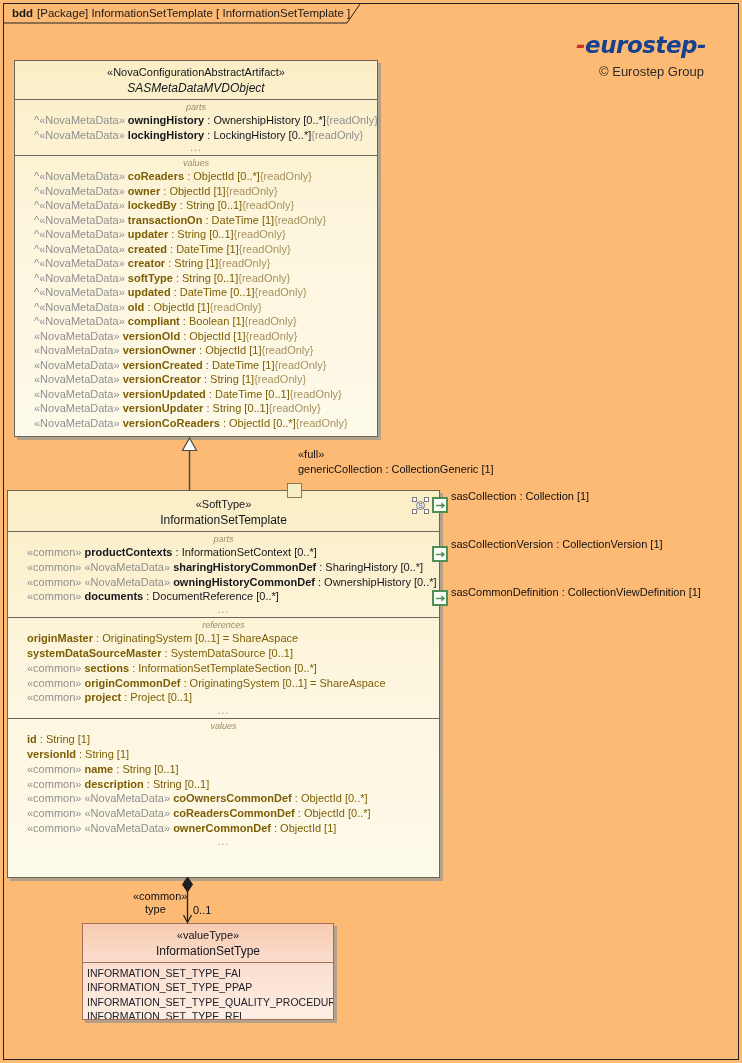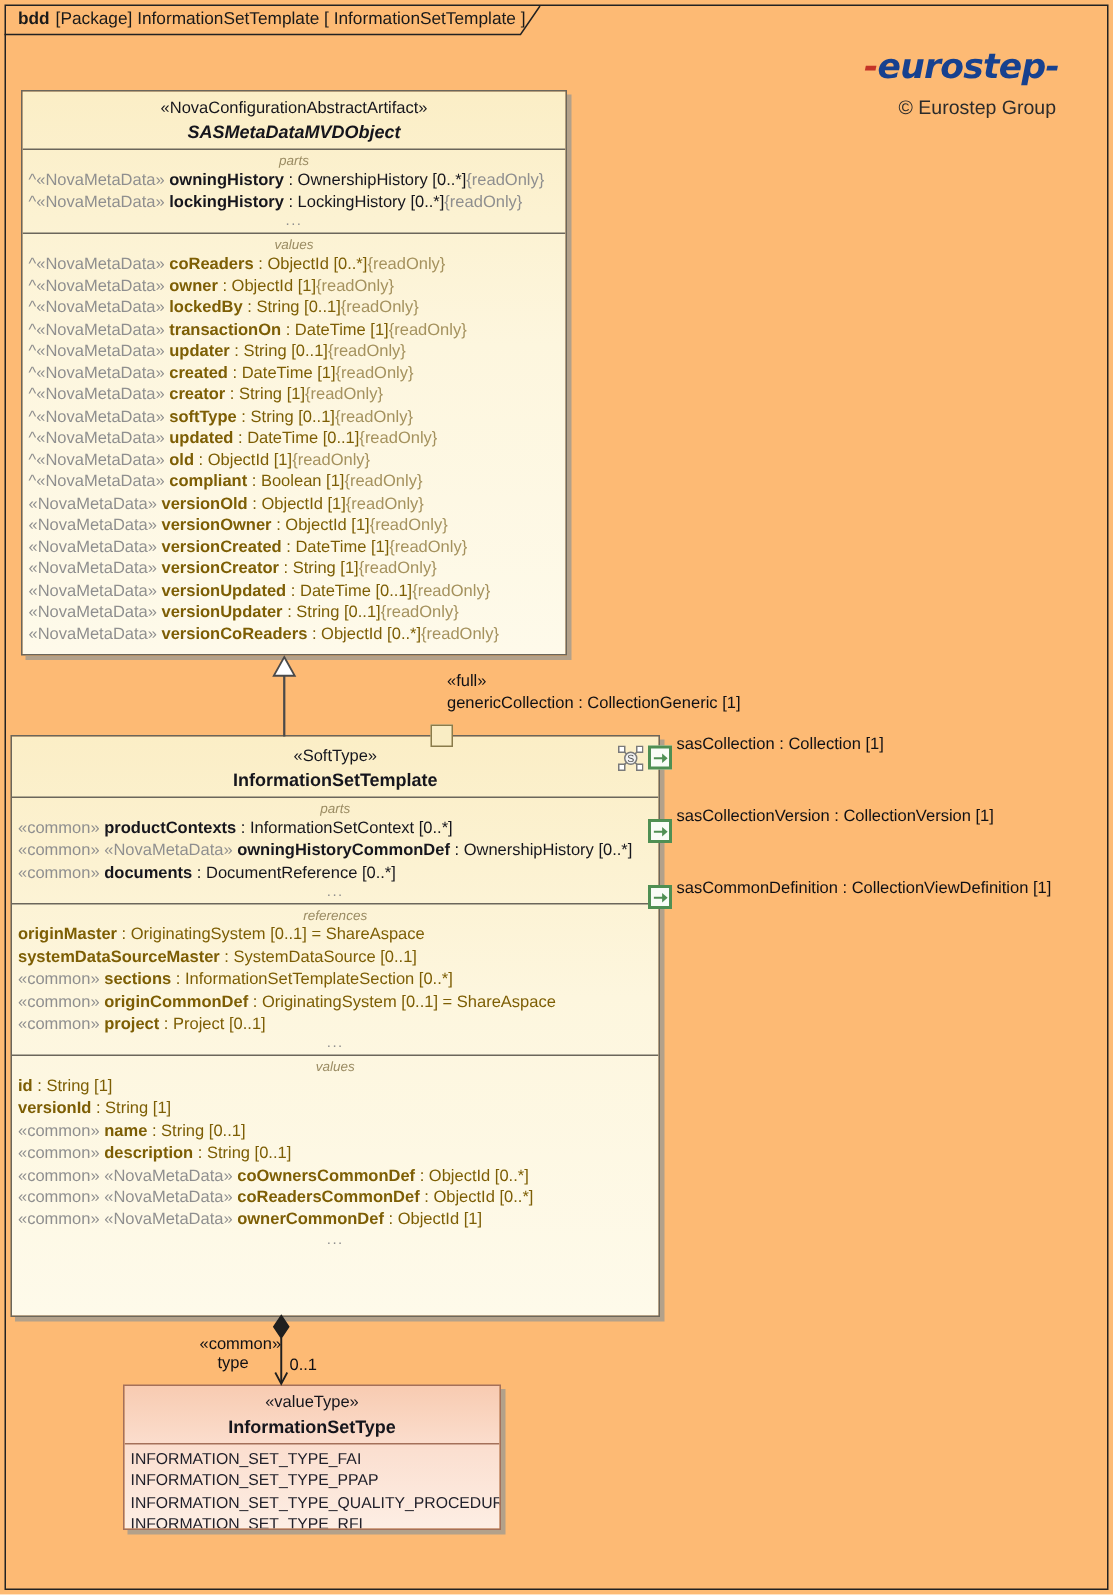--- a/index.html
+++ b/index.html
@@ -15,26 +15,26 @@
   .logo .dash{font-weight:bold;}
   .logo .dash.red{color:#c43427;}
   .copyright{position:absolute;top:64px;right:38px;z-index:6;font-size:13px;color:#2b2b2b;}
 
   
   .cls{position:absolute;z-index:2;border:1px solid #6b665b;box-sizing:border-box;
        background:linear-gradient(180deg,#fbeec6 0%,#fdf6de 45%,#fefaea 100%);
        box-shadow:3px 3px 0 rgba(160,155,144,.8);display:flex;flex-direction:column;overflow:hidden;}
   .cls-head{text-align:center;padding:4px 4px 2px;border-bottom:1px solid #6b665b;flex:0 0 auto;}
   .stereo{font-size:11px;line-height:15px;color:#15151c;}
-  .cls-name{font-size:12px;font-weight:bold;line-height:17px;color:#15151c;}
+  .cls-name{font-size:12px;font-weight:normal;line-height:17px;color:#15151c;}
   .cls-name.abstract{font-style:italic;}
   .comp{border-bottom:1px solid #6b665b;padding:2px 0 2px;overflow:hidden;flex:0 0 auto;}
   .comp.last{border-bottom:none;flex:1 1 auto;}
   .comp-label{text-align:center;font-style:italic;font-size:9px;line-height:11px;color:#9b8c63;}
-  .row{line-height:14.5px;font-size:11px;padding:0 3px 0 4px;white-space:nowrap;}
+  .row{line-height:14.5px;font-size:11px;padding:0 3px 0 19px;white-space:nowrap;}
   .cls--template .row{line-height:14.8px;}
   .rows.brown{color:#7d5e04;}
   .rows.dark{color:#16161d;}
   .nm{font-weight:bold;}
   .pre{color:#8f8f8f;font-weight:normal;}
   .rows.dark .ro{color:#8f8f8f;}
   .rows.brown .ro{color:#a5925e;}
   .ellipsis{text-align:center;color:#909090;font-size:10px;line-height:11px;letter-spacing:1px;}
 
   
@@ -134,20 +134,21 @@
     <div class="cls-head" style="padding-top:6px;">
       <div class="stereo">«SoftType»</div>
       <div class="cls-name">InformationSetTemplate</div>
     </div>
     <div class="comp">
       <div class="comp-label">parts</div>
       <div class="rows dark">
 
           <div class="row"><span class="pre">«common» </span><span class="nm">productContexts</span><span class="ty"> : InformationSetContext [0..*]</span><span class="ro"></span></div>
 
+          <div class="row"><span class="pre">«common» «NovaMetaData» </span><span class="nm">sharingHistoryCommonDef</span><span class="ty"> : SharingHistory [0..*]</span><span class="ro"></span></div>
 
           <div class="row"><span class="pre">«common» «NovaMetaData» </span><span class="nm">owningHistoryCommonDef</span><span class="ty"> : OwnershipHistory [0..*]</span><span class="ro"></span></div>
 
           <div class="row"><span class="pre">«common» </span><span class="nm">documents</span><span class="ty"> : DocumentReference [0..*]</span><span class="ro"></span></div>
         </div>
       <div class="ellipsis">...</div>
     </div>
     <div class="comp">
       <div class="comp-label">references</div>
       <div class="rows brown">

